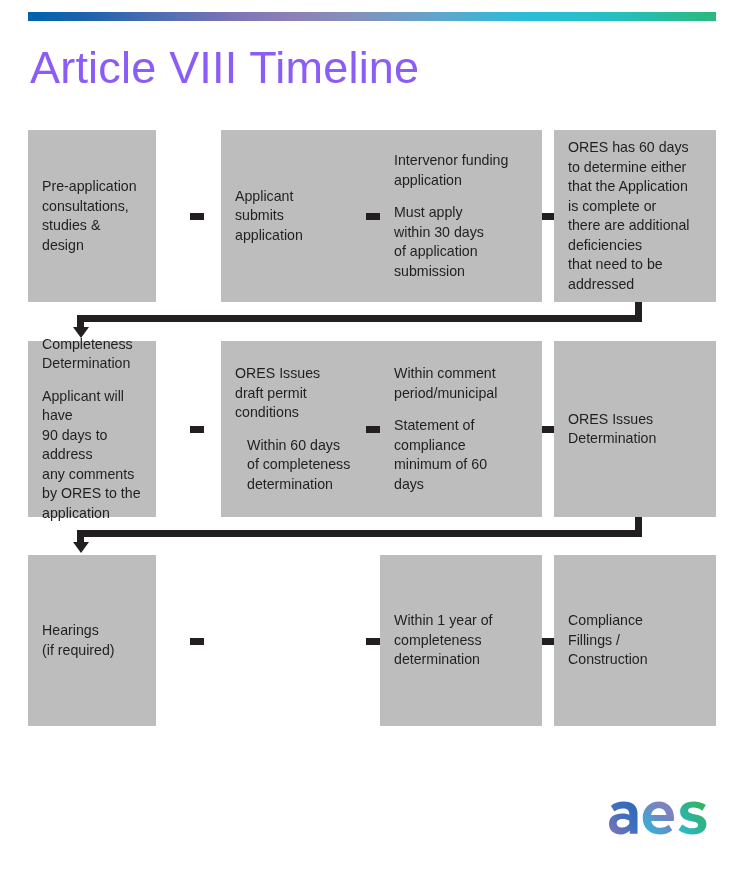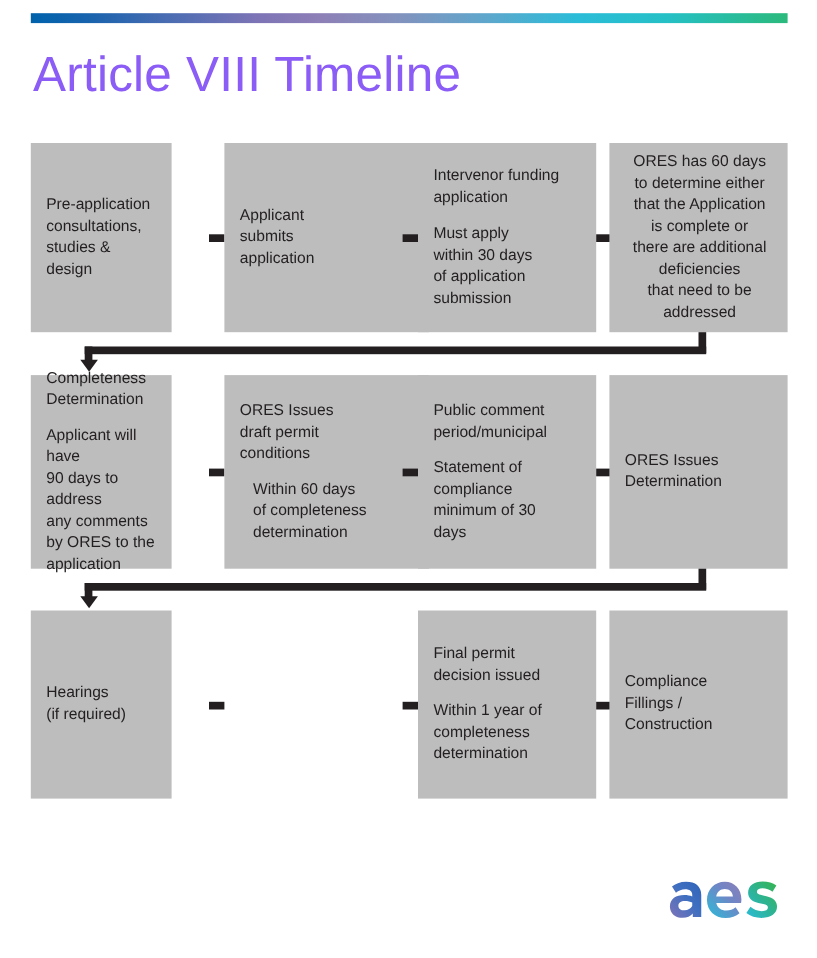--- a/index.html
+++ b/index.html
@@ -75,21 +75,21 @@
     bottom: 0;
     background: #bdbdbd;
     box-sizing: border-box;
     display: flex;
     flex-direction: column;
     justify-content: center;
     padding: 6px 12px 6px 14px;
   }
   
   .col-0 { left: 0px;   width: 128px; }
-  .col-1 { left: 176px; width: 186px; }
+  .col-1 { left: 193px; width: 186px; }
   .col-2 { left: 352px; width: 162px; }
   .col-3 { left: 526px; width: 162px; }
 
   .node p {
     margin: 0;
     font-size: 14.2px;
     line-height: 19.5px;
     color: #231f20;
   }
   .node p + p { margin-top: 13px; }
@@ -186,21 +186,21 @@
       <p style="white-space: pre-line;">Intervenor funding
 application</p>
       <p style="white-space: pre-line;">Must apply
 within 30 days
 of application
 submission</p>
     </div>
     <div class="link-dash dash-2"></div>
 
     <div class="node col-3">
-      <p style="white-space: pre-line; text-align: center;">ORES has 60 days
+      <p style="white-space: pre-line;">ORES has 60 days
 to determine either
 that the Application
 is complete or
 there are additional
 deficiencies
 that need to be
 addressed</p>
     </div>
   </div>
 
@@ -227,25 +227,25 @@
       <p style="white-space: pre-line;">ORES Issues
 draft permit
 conditions</p>
       <p style="white-space: pre-line; margin-left: 12px;">Within 60 days
 of completeness
 determination</p>
     </div>
     <div class="link-dash dash-1"></div>
 
     <div class="node col-2">
-      <p style="white-space: pre-line;">Public comment
+      <p style="white-space: pre-line;">Within comment
 period/municipal</p>
       <p style="white-space: pre-line;">Statement of
 compliance
-minimum of 30
+minimum of 60
 days</p>
     </div>
     <div class="link-dash dash-2"></div>
 
     <div class="node col-3">
       <p style="white-space: pre-line;">ORES Issues
 Determination</p>
     </div>
   </div>
 
@@ -259,22 +259,20 @@
   <div class="row" id="row-2">
     <div class="node col-0">
       <p style="white-space: pre-line;">Hearings
 (if required)</p>
     </div>
     <div class="link-dash dash-0"></div>
 
     <div class="link-dash dash-1"></div>
 
     <div class="node col-2">
-      <p style="white-space: pre-line;">Final permit
-decision issued</p>
       <p style="white-space: pre-line;">Within 1 year of
 completeness
 determination</p>
     </div>
     <div class="link-dash dash-2"></div>
 
     <div class="node col-3">
       <p style="white-space: pre-line;">Compliance
 Fillings /
 Construction</p>

